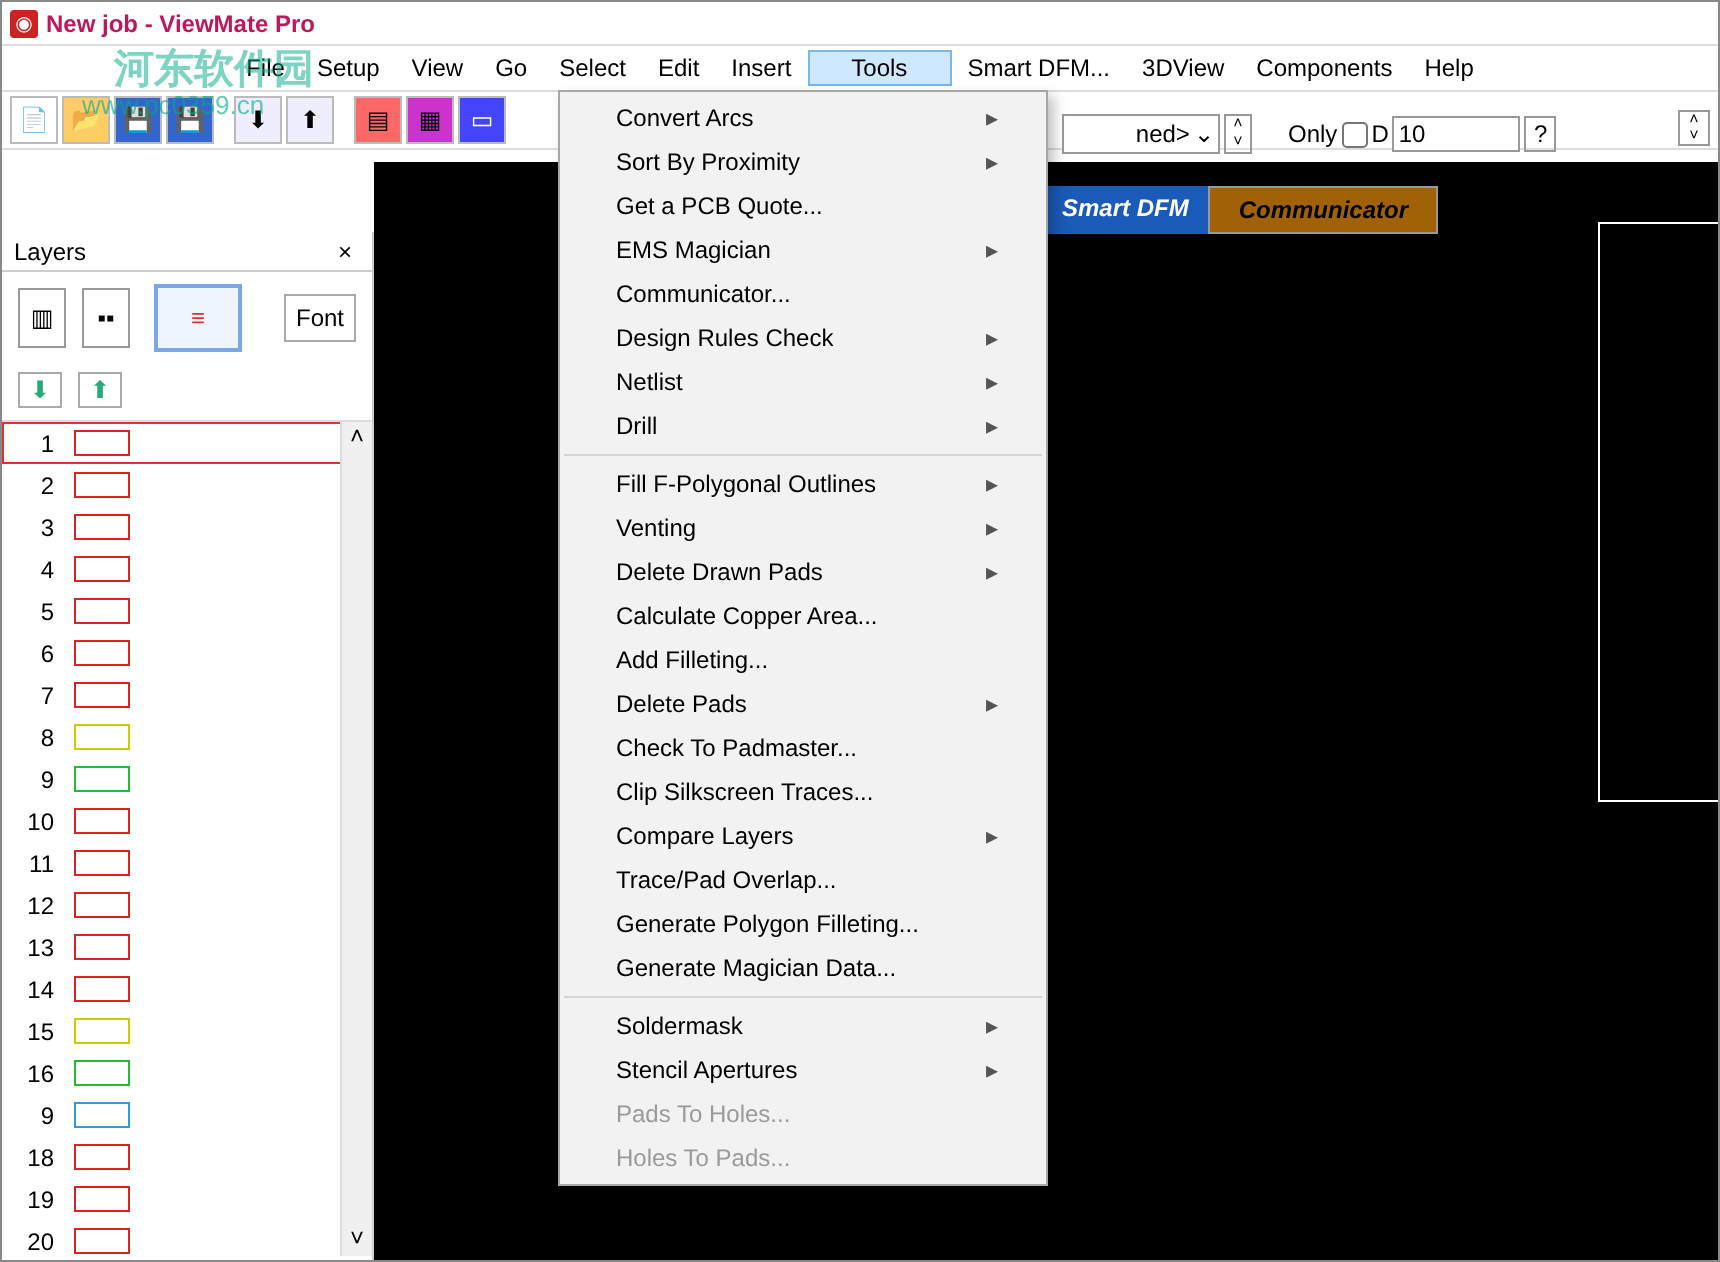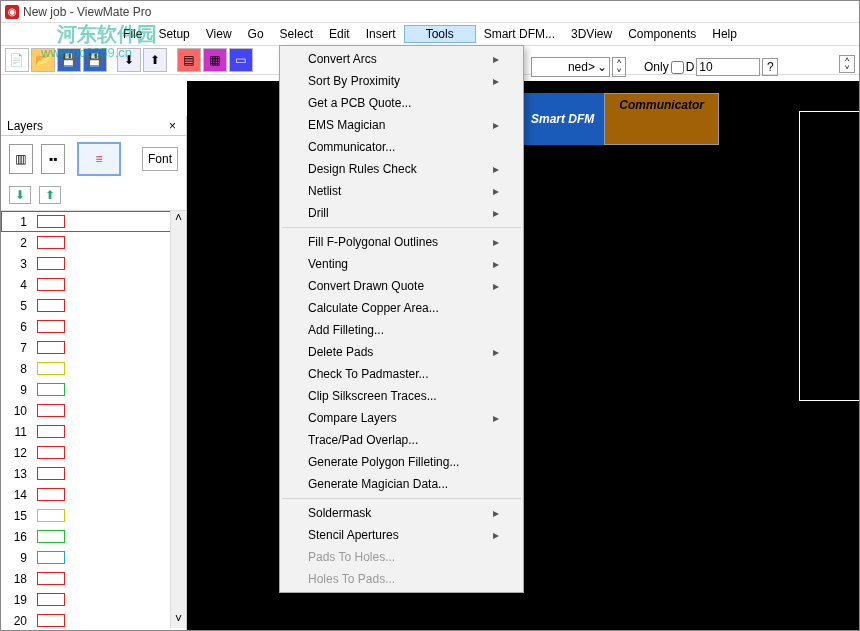--- a/index.html
+++ b/index.html
@@ -1,35 +1,35 @@
 <!DOCTYPE html>
 <html><head>
 <meta charset="utf-8">
 <style>
 * { margin: 0; padding: 0; box-sizing: border-box; font-family: "Microsoft YaHei", "Segoe UI", Tahoma, sans-serif; font-size: 12px; }
 body { background: #fff; width: 860px; height: 631px; overflow: hidden; position: relative; border: 1px solid #888;}
 .titlebar { height: 22px; background: #fff; display: flex; align-items: center; padding: 0 4px; border-bottom: 1px solid #ddd;}
 .titlebar .app-icon { width: 14px; height: 14px; background:#c22; color:#fff; display:flex; align-items:center; justify-content:center; font-size:10px; border-radius:2px; margin-right:4px;}
-.titlebar .title { color:#404040; }
+.titlebar .title { color:#be185d;font-weight:bold; }
 .menubar { height: 22px; display:flex; align-items:center; padding: 0 4px; justify-content: center; }
 .menubar .item { padding: 2px 8px; cursor:default; }
 .menubar .item.open { background:#cde8ff; border:1px solid #7ab8e6; padding:1px 21px;}
 .toolbar { height: 30px; display:flex; align-items:center; padding: 2px 4px; gap:2px; border-top:1px solid #ddd; border-bottom:1px solid #ddd;}
 .tbtn { width:24px; height:24px; border:1px solid #bbb; display:flex; align-items:center; justify-content:center;}
 .tbtn.sep { border:0; width:6px;}
 .watermark { position:absolute; top:20px; left:56px; color:#0a8; opacity:0.5; font-size:20px; font-weight:bold; pointer-events:none;}
 .watermark2 { position:absolute; top:20px; left:40px; color:#0a8; opacity:0.6; font-size:18px; pointer-events:none;}
 .ribbon-right { position:absolute; top:52px; left:530px; height:28px; display:flex; align-items:center; gap:2px;}
 .ribbon-select { height:20px; width:79px; border:1px solid #999; background:#fff; display:flex; align-items:center; justify-content:flex-end; padding:0 2px;}
 .ribbon-select::after{content:"⌄"; margin-left:2px;}
 .spin { width:14px; height:20px; display:flex; flex-direction:column; border:1px solid #999;}
 .spin div{flex:1; text-align:center; line-height:8px; font-size:8px;}
 .qmark { width:16px; height:18px; border:1px solid #999; text-align:center; line-height:16px;}
 .banner-row { position:absolute; top:92px; left:520px; display:flex;}
-.banner-smart { background:#1a5ab8; color:#fff; padding:19px 10px; font-style:italic; font-weight:bold;}
+.banner-smart { background:#1a5ab8; color:#fff; padding:4px 10px; font-style:italic; font-weight:bold;}
 .banner-comm { background:#a16207; color:#000; padding:4px 14px; font-style:italic; font-weight:bold; border:1px solid #999;}
 .layers-panel { position:absolute; top:115px; left:0; width:186px; background:#fff; border-right:1px solid #ccc; height:515px;}
 .layers-title { display:flex; align-items:center; padding:2px 6px; border-bottom:1px solid #ccc; height:20px;}
 .layers-title .x{ margin-left:auto; padding:0 4px;}
 .layers-tools { display:flex; align-items:center; gap:8px; padding:6px 8px 10px 8px;}
 .layers-tools .li { width:24px; height:30px; border:1px solid #999; display:flex; align-items:center; justify-content:center;}
 .layers-tools .big { width:44px; height:34px; border:2px solid #7aa7e6; background:#eef4fb; display:flex; align-items:center; justify-content:center; margin-left:4px;}
 .layers-tools .fontbtn { width:36px; height:24px; border:1px solid #aaa; margin-left:auto; text-align:center; line-height:22px;}
 .arrows-row { display:flex; gap:8px; padding:0 8px 6px 8px;}
 .arrows-row .ar{ width:22px; height:18px; border:1px solid #aaa; text-align:center; line-height:16px; color:#2a7;}
@@ -261,21 +261,21 @@
     <div class="msep"></div>
     <div class="mi">
       <span>Fill F-Polygonal Outlines</span>
       <span class="arrow">▸</span>
     </div>
     <div class="mi">
       <span>Venting</span>
       <span class="arrow">▸</span>
     </div>
     <div class="mi">
-      <span>Convert Drawn Quote</span>
+      <span>Delete Drawn Pads</span>
       <span class="arrow">▸</span>
     </div>
     <div class="mi">
       <span>Calculate Copper Area...</span>
     </div>
     <div class="mi">
       <span>Add Filleting...</span>
     </div>
     <div class="mi">
       <span>Delete Pads</span>

